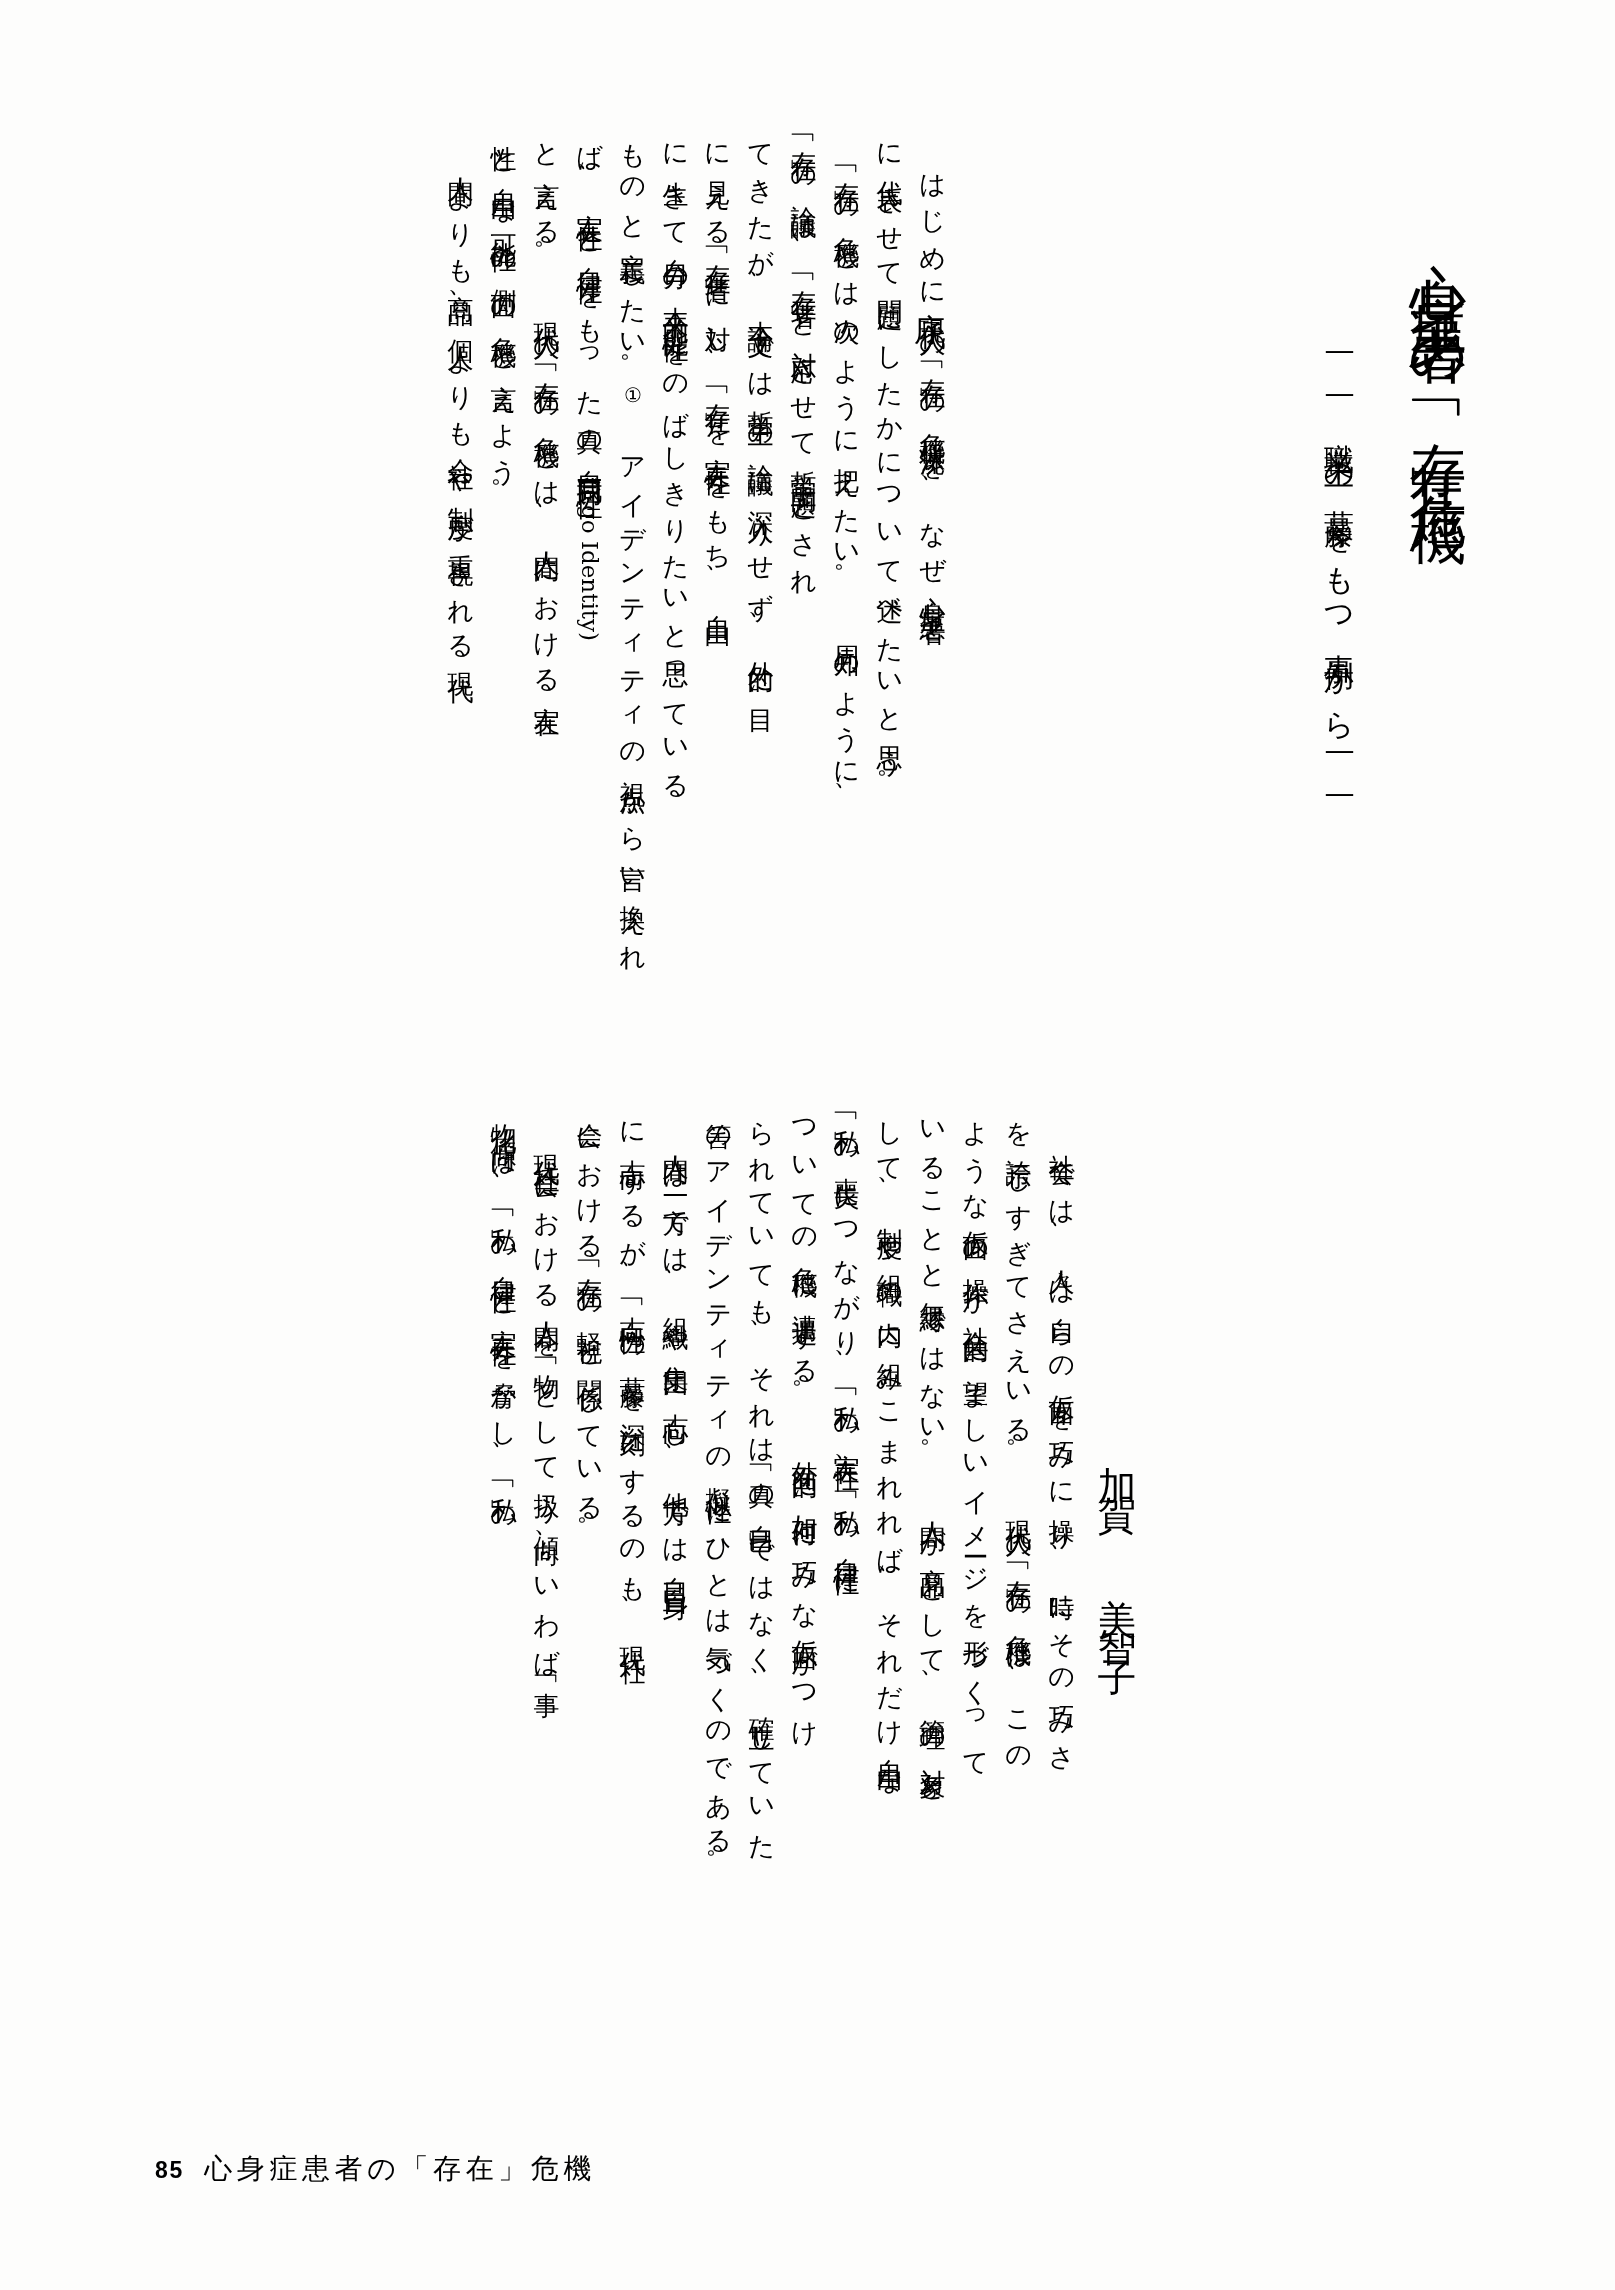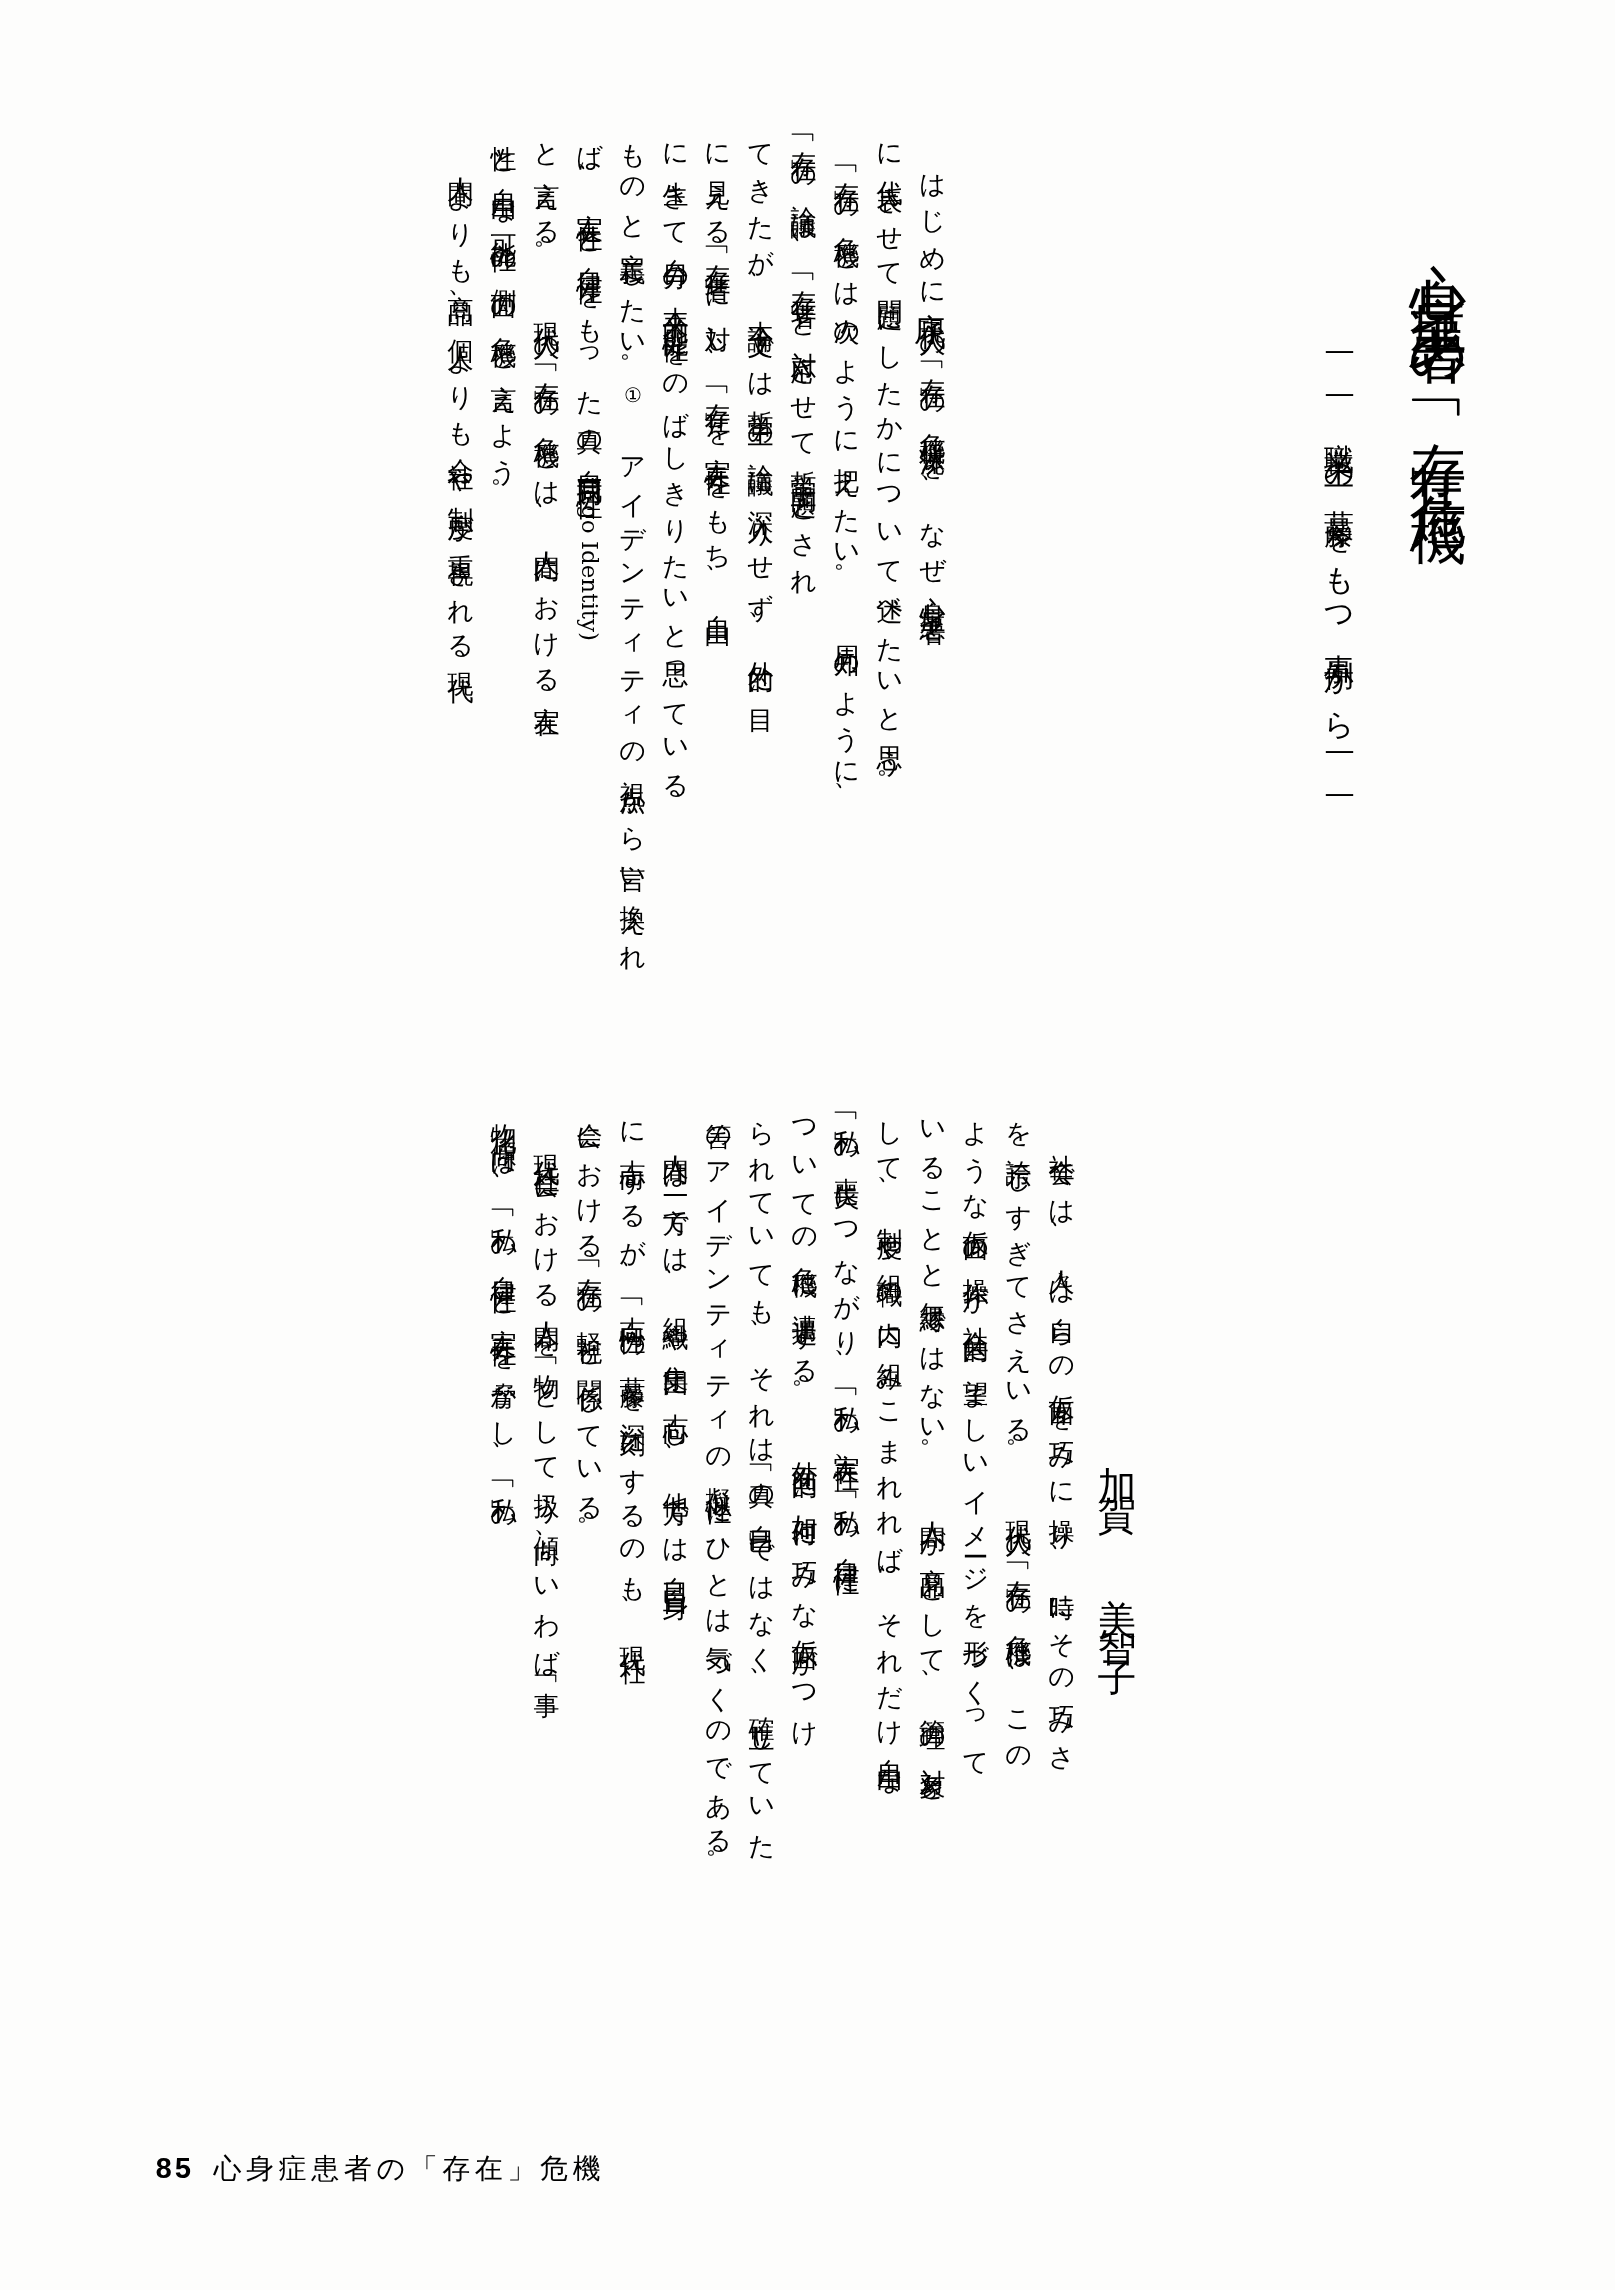--- a/index.html
+++ b/index.html
@@ -121,22 +121,22 @@
   
   #footer {
     position: absolute;
     left: 155px;
     bottom: 103px;
     font-size: 28px;
     letter-spacing: 1.8px;
     white-space: nowrap;
   }
   #footer .pageno {
-    font-family: Liberation Mono, monospace;
-    font-size: 29px;
+    font-family: Liberation Sans, sans-serif;
+    font-size: 23px;
     font-weight: 600;
     margin-right: 20px;
   }
   #footer .runhead {
     letter-spacing: 4.6px;
   }
 </style>
 </head>
 <body>
 

